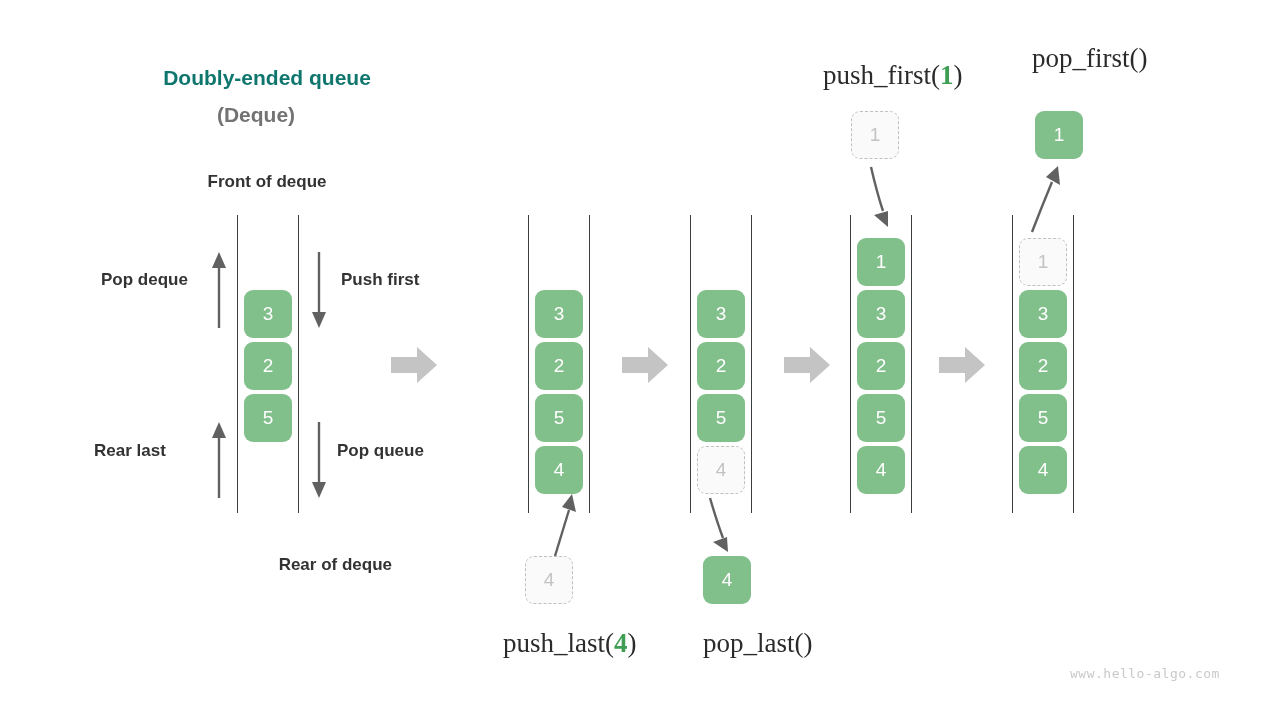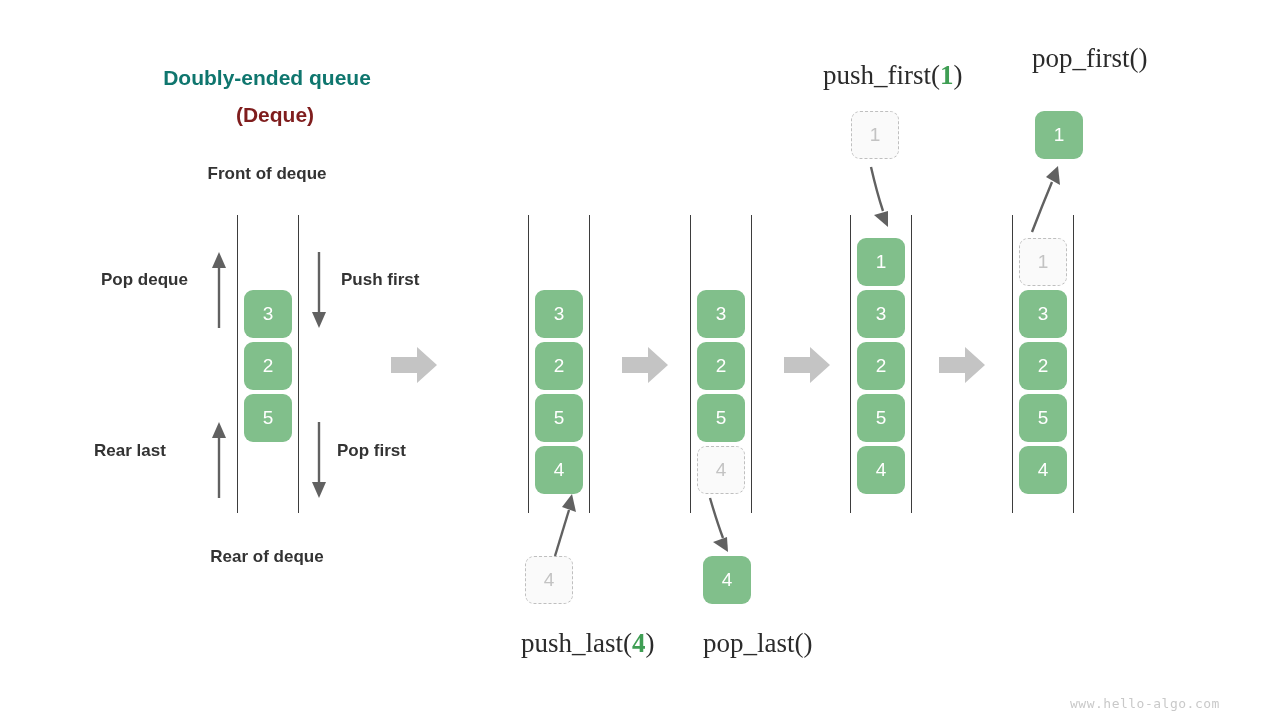--- a/index.html
+++ b/index.html
@@ -23,38 +23,39 @@
     left: 142px;
     top: 58px;
     width: 250px;
     text-align: center;
     color: #0f766e;
     font-weight: bold;
     font-size: 21px;
     line-height: 40px;
   }
   #deque-subtitle {
-    left: 150px;
+    left: 131px;
     top: 98px;
     width: 250px;
     text-align: center;
-    color: #7f1d1d;
+    color: #737373;
     font-weight: bold;
     font-size: 21px;
     line-height: 34px;
   }
 
   .edge-label {
     color: #333333;
     font-weight: bold;
     font-size: 17px;
     white-space: nowrap;
+    margin-top: 8px;
   }
   #front-label { left: 142px; top: 164px; width: 250px; text-align: center; }
-  #rear-label  { left: 142px; top: 547px; width: 250px; text-align: center; }
+  #rear-label  { left: 142px; top: 547px; width: 250px; text-align: right; }
 
   .side-label {
     color: #333333;
     font-weight: bold;
     font-size: 17px;
     white-space: nowrap;
   }
   #pop-first-label  { left: 101px;  top: 270px; }
   #push-first-label { left: 341px;  top: 270px; }
   #push-last-label  { left:  94px;  top: 441px; }
@@ -63,26 +64,26 @@
   
   .op-label {
     font-family: Liberation Serif, serif;
     font-size: 27px;
     color: #2b2b2b;
     white-space: nowrap;
   }
   .op-label .arg { color: #3F9E54; font-weight: bold; }
   #op-push-first { left: 823px;  top: 60px; }
   #op-pop-first  { left: 1032px; top: 43px; }
-  #op-push-last  { left: 521px;  top: 628px; }
+  #op-push-last  { left: 503px;  top: 628px; }
   #op-pop-last   { left: 703px;  top: 628px; text-align: right; }
 
   #watermark {
     left: 1070px;
-    top: 696px;
+    top: 666px;
     font-family: "DejaVu Sans Mono", "Liberation Mono", monospace;
     font-size: 13px;
     color: #c9c9c9;
     letter-spacing: 0.5px;
     white-space: nowrap;
   }
 
   
   .rail {
     width: 0;
@@ -127,21 +128,21 @@
 
 <div class="abs" id="deque-title">Doubly-ended queue</div>
 <div class="abs" id="deque-subtitle">(Deque)</div>
 
 <div class="abs edge-label" id="front-label">Front of deque</div>
 <div class="abs edge-label" id="rear-label">Rear of deque</div>
 
 <div class="abs side-label" id="pop-first-label">Pop deque</div>
 <div class="abs side-label" id="push-first-label">Push first</div>
 <div class="abs side-label" id="push-last-label">Rear last</div>
-<div class="abs side-label" id="pop-last-label">Pop first</div>
+<div class="abs side-label" id="pop-last-label">Pop queue</div>
 
 <div class="abs op-label" id="op-push-first"><span>push_first(</span><span class="arg">1</span><span>)</span></div>
 
 <div class="abs op-label" id="op-pop-first"><span>pop_first()</span></div>
 
 <div class="abs op-label" id="op-push-last"><span>push_last(</span><span class="arg">4</span><span>)</span></div>
 
 <div class="abs op-label" id="op-pop-last"><span>pop_last()</span></div>
 
 <div class="abs rail" style="left:237px; top:215px; height:298px;"></div>

